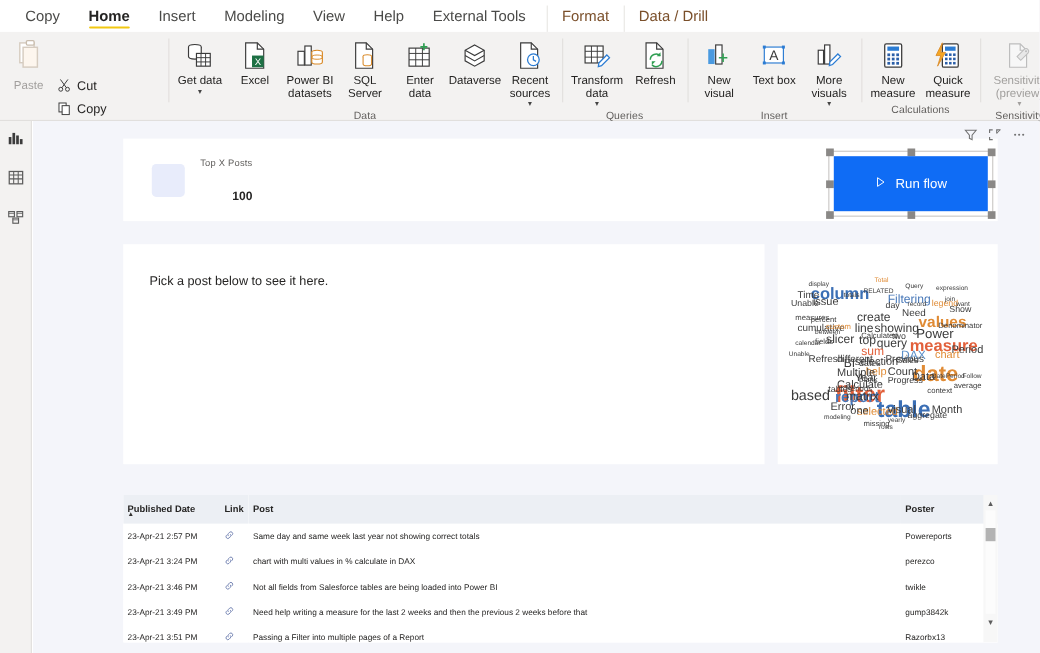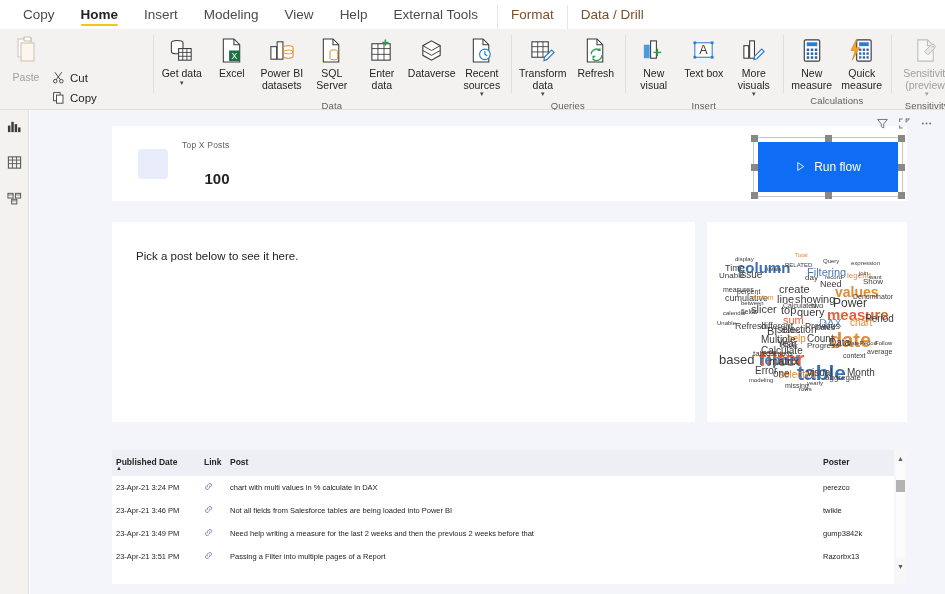--- a/index.html
+++ b/index.html
@@ -87,21 +87,21 @@
     background:#f4f5fa; overflow:hidden;
   }
 
   .vis { position:absolute; background:#ffffff; }
 
   
   #card { left: 82px; top: 16px; width: 795px; height: 75px; text-align: right; }
   .card-inner { display:flex; align-items:center; height:100%; padding-left:26px; gap:14px; }
   .card-swatch { width:30px; height:30px; background:#e8ecfb; border-radius:4px; }
   .card-title { font-size:8.5px; color:#605e5c; letter-spacing:.2px; }
-  .card-value { font-size:15px; font-weight:700; color:#252423; margin-top:20px; }
+  .card-value { font-size:11px; font-weight:700; color:#252423; margin-top:20px; }
 
   
   .vheader { position:absolute; right:6px; top:-16px; display:flex; gap:9px; align-items:center; }
   .vheader .vh { cursor:default; opacity:.85; }
 
   
   #runflow {
     left: 728px; top: 32px; width: 140px; height: 50px;
     background:#0f6cf5;
     display:flex; align-items:center; justify-content:center; gap:8px;
@@ -608,20 +608,29 @@
               <span>Published Date</span>
               <span class="sortarrow">▲</span>
             </th>
             <th class="col-link"><span>Link</span></th>
             <th class="col-post"><span>Post</span></th>
             <th class="col-poster"><span>Poster</span></th>
           </tr>
         </thead>
         <tbody id="tbl-body">
             <tr>
+              <td class="col-date">23-Apr-21 2:57 PM</td>
+              <td class="col-link"><span><svg width="9" height="9" viewBox="0 0 16 16">
+                    <path d="M6.5 9.5 a3 3 0 0 1 0-4.2 L8.6 3.2 a3 3 0 0 1 4.2 4.2 L11.5 8.7" fill="none" stroke="#6f7fb0" stroke-width="1.5"></path>
+                    <path d="M9.5 6.5 a3 3 0 0 1 0 4.2 L7.4 12.8 a3 3 0 0 1-4.2-4.2 L4.5 7.3" fill="none" stroke="#6f7fb0" stroke-width="1.5"></path>
+                  </svg></span></td>
+              <td class="col-post">Same day and same week last year not showing correct totals</td>
+              <td class="col-poster">Powereports</td>
+            </tr>
+            <tr>
               <td class="col-date">23-Apr-21 3:24 PM</td>
               <td class="col-link"><span><svg width="9" height="9" viewBox="0 0 16 16">
                     <path d="M6.5 9.5 a3 3 0 0 1 0-4.2 L8.6 3.2 a3 3 0 0 1 4.2 4.2 L11.5 8.7" fill="none" stroke="#6f7fb0" stroke-width="1.5"></path>
                     <path d="M9.5 6.5 a3 3 0 0 1 0 4.2 L7.4 12.8 a3 3 0 0 1-4.2-4.2 L4.5 7.3" fill="none" stroke="#6f7fb0" stroke-width="1.5"></path>
                   </svg></span></td>
               <td class="col-post">chart with multi values in % calculate in DAX</td>
               <td class="col-poster">perezco</td>
             </tr>
             <tr>
               <td class="col-date">23-Apr-21 3:46 PM</td>

